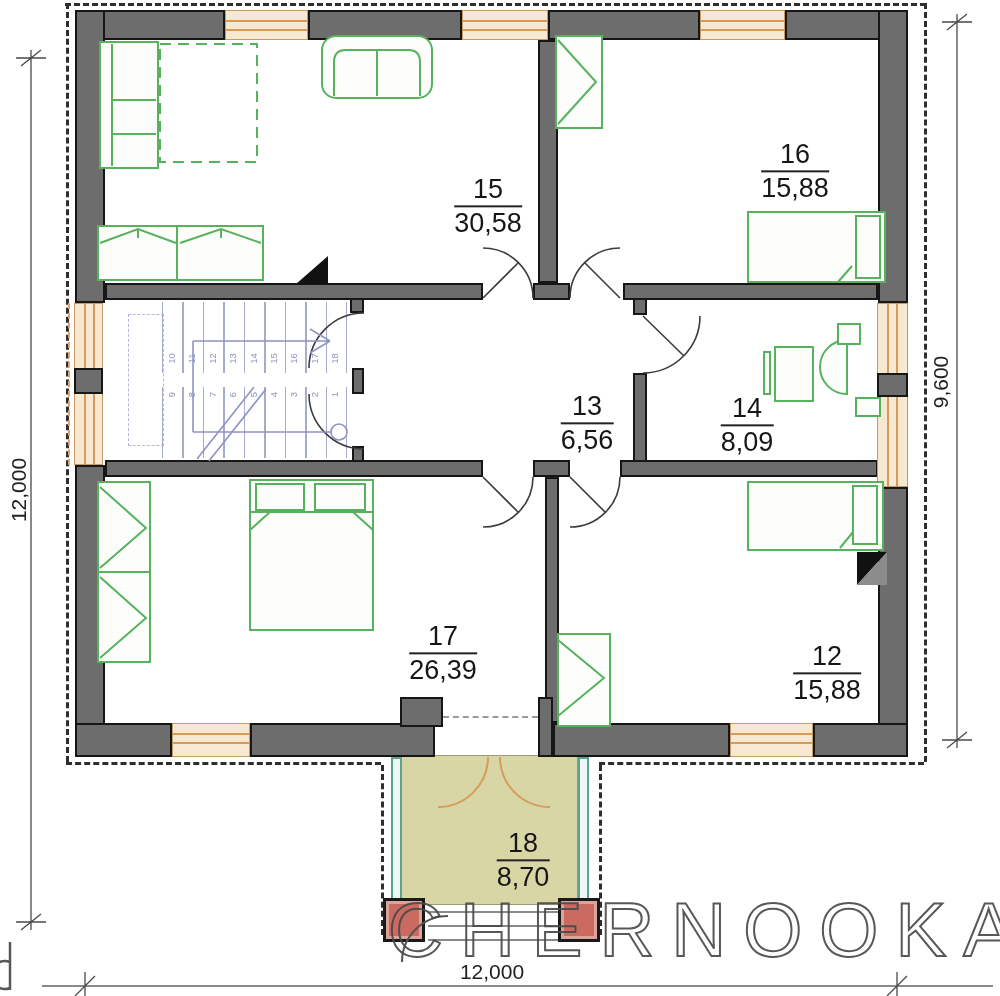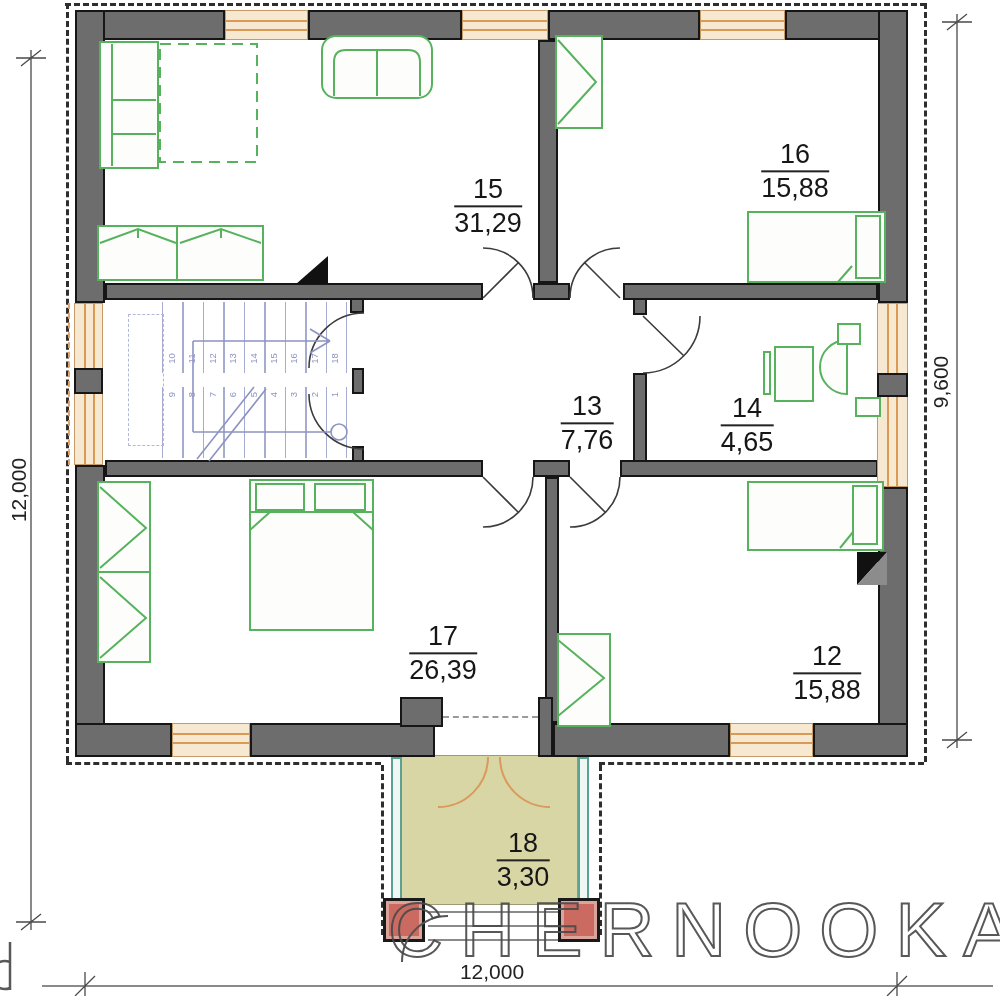--- a/index.html
+++ b/index.html
@@ -103,45 +103,45 @@
   <div class="landing" style="left:128px;top:314px;width:36px;height:132px;"></div>
 
   <div class="porch-floor" style="left:400px;top:755px;width:178px;height:150px;"></div>
   <div class="rail" style="left:391px;top:757px;width:11px;height:148px;"></div>
   <div class="rail" style="left:578px;top:757px;width:11px;height:148px;"></div>
   <div class="column" style="left:383px;top:898px;width:42px;height:44px;"></div>
   <div class="column" style="left:558px;top:898px;width:42px;height:44px;"></div>
 
   <div class="rlabel" style="left:488px;top:207px;">
     <span class="rnum">15</span>
-    <span class="rarea">31,29</span>
+    <span class="rarea">30,58</span>
   </div>
   <div class="rlabel" style="left:795px;top:172px;">
     <span class="rnum">16</span>
     <span class="rarea">15,88</span>
   </div>
   <div class="rlabel" style="left:587px;top:424px;">
     <span class="rnum">13</span>
-    <span class="rarea">7,76</span>
+    <span class="rarea">6,56</span>
   </div>
   <div class="rlabel" style="left:747px;top:426px;">
     <span class="rnum">14</span>
-    <span class="rarea">4,65</span>
+    <span class="rarea">8,09</span>
   </div>
   <div class="rlabel" style="left:443px;top:654px;">
     <span class="rnum">17</span>
     <span class="rarea">26,39</span>
   </div>
   <div class="rlabel" style="left:827px;top:674px;">
     <span class="rnum">12</span>
     <span class="rarea">15,88</span>
   </div>
   <div class="rlabel" style="left:523px;top:861px;">
     <span class="rnum">18</span>
-    <span class="rarea">3,30</span>
+    <span class="rarea">8,70</span>
   </div>
 
   <div class="dim dim-rot" style="left:19px;top:490px;">12,000</div>
   <div class="dim dim-rot" style="left:941px;top:382px;">9,600</div>
   <div class="dim dim-flat" style="left:492px;top:972px;">12,000</div>
 
   <svg id="linework" width="1000" height="996" viewBox="0 0 1000 996" xmlns="http://www.w3.org/2000/svg">
 
     <g stroke="#57b25e" stroke-width="2" fill="#fdfefc">
       <rect x="100" y="42" width="58" height="126"></rect>

